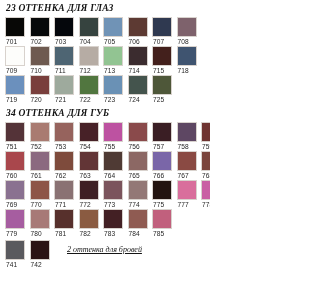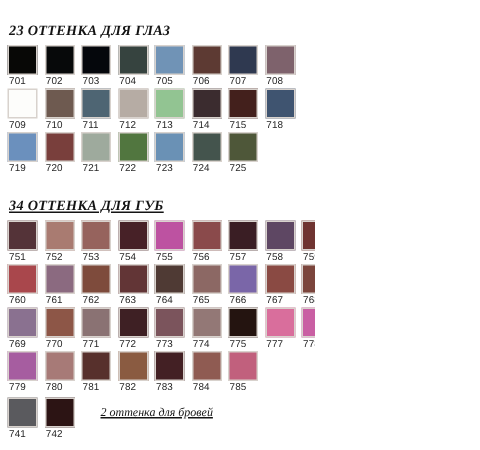--- a/index.html
+++ b/index.html
@@ -12,36 +12,35 @@
     height: 300px;
     overflow: hidden;
     font-family: "Liberation Sans", sans-serif;
     color: #1d1d1d;
   }
   .page {
     position: relative;
     width: 210px;
     height: 300px;
     box-sizing: border-box;
-    padding: 16px 5px 0 5px;
+    padding: 3px 5px 0 5px;
   }
   .section-title {
     font-family: "Liberation Serif", serif;
     font-style: italic;
     font-weight: bold;
     font-size: 9.5px;
     letter-spacing: 0.2px;
     color: #141414;
     line-height: 11px;
     margin: 0 0 3px 1px;
     white-space: nowrap;
   }
   .section-title.lips {
-    margin-top: 16px;
-    text-decoration: underline;
+    margin-top: 4px;
   }
   .grid {
     display: flex;
     flex-wrap: wrap;
     gap: 0;
   }
   .cell {
     width: 24.5px;
     box-sizing: border-box;
     margin-right: 0px;

